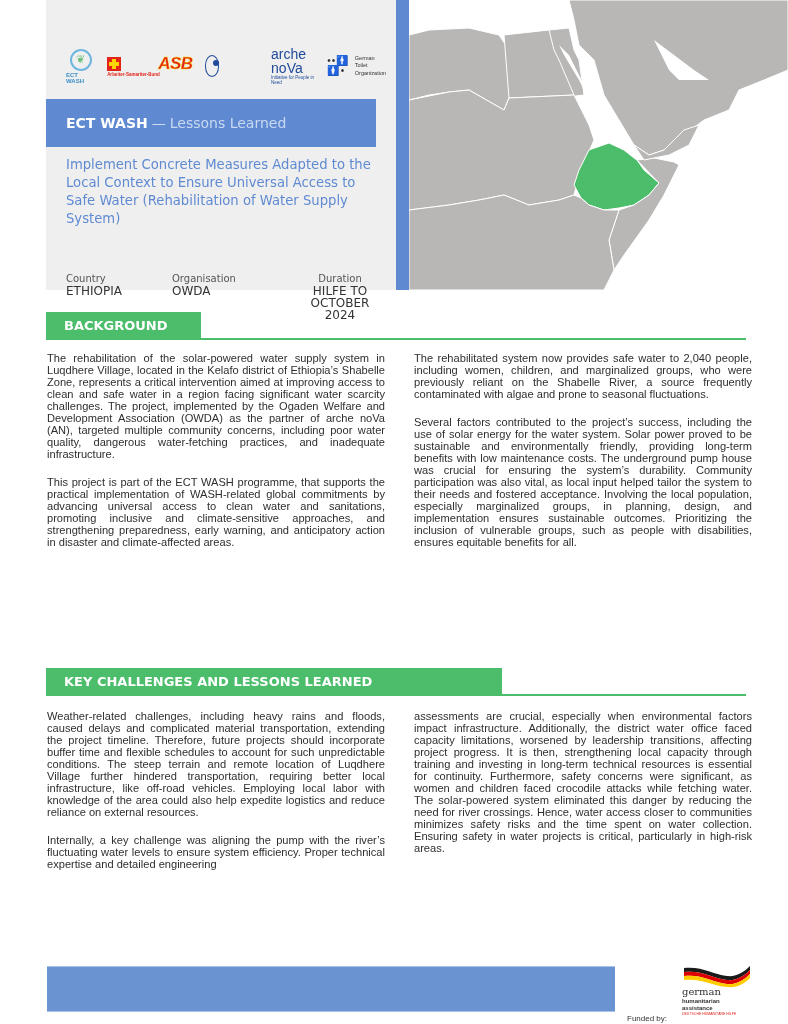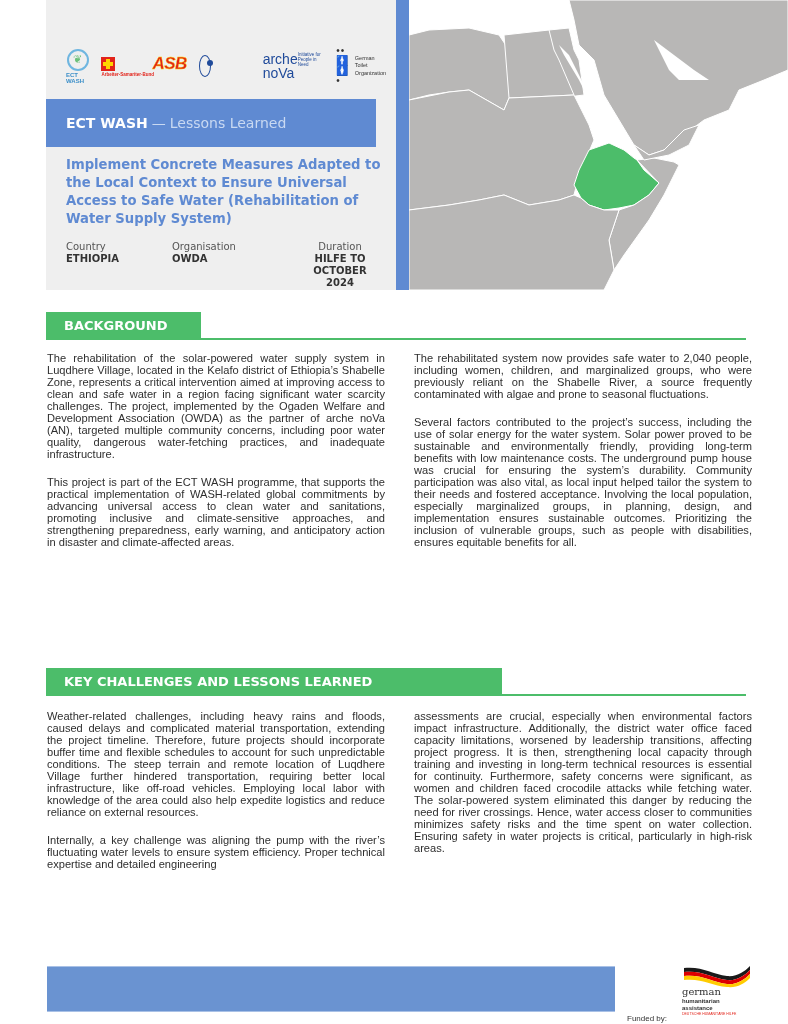--- a/index.html
+++ b/index.html
@@ -39,44 +39,44 @@
     .logo-asb .cross { width: 14px; height: 14px; background: #e2231a; position: relative; }
     .logo-asb .cross::before { content: ""; position: absolute; left: 5px; top: 2px; width: 4px; height: 10px; background: #ffd500; }
     .logo-asb .cross::after { content: ""; position: absolute; left: 2px; top: 5px; width: 10px; height: 4px; background: #ffd500; }
     .logo-asb .word { font-size: 17px; font-weight: bold; font-style: italic; color: #e2231a; line-height: 1; letter-spacing: -0.5px; margin-left: 37px; -webkit-text-stroke: 0.4px #ffd500; }
     .logo-asb .sub { font-size: 4.5px; color: #e2231a; font-weight: bold; }
     .logo-arche { gap: 4px; }
     .logo-arche .circle {
       width: 22px; height: 22px; border-radius: 50%; border: 1.5px solid #1f4a9a; position: relative;
     }
     .logo-arche .circle::after { content: ""; position: absolute; left: 7px; top: 4px; width: 6px; height: 6px; border-radius: 50%; background: #1f4a9a; }
-    .logo-arche .text { display: flex; flex-direction: row; margin-left: 48px; }
+    .logo-arche .text { display: flex; flex-direction: column; margin-left: 48px; }
     .logo-arche .name { font-size: 14px; color: #1f4a9a; line-height: 1; }
     .logo-arche .tag { font-size: 4.5px; color: #1f4a9a; }
     .logo-gto { gap: 5px; }
     .logo-gto .icon { font-size: 10px; color: #333; letter-spacing: 1px; line-height: 1; }
     .logo-gto .text { font-size: 5.5px; color: #333; line-height: 1.35; }
 
     .title-band {
       position: absolute; left: 46px; top: 99px; width: 330px; height: 48px;
       background: #5f8ad2; display: flex; align-items: center; padding-left: 20px;
       font-family: "DejaVu Sans", sans-serif; font-size: 14px;
     }
     .title-band .strong { color: #ffffff; font-weight: bold; }
     .title-band .light { color: #c9d9f2; margin-left: 4px; }
 
     .doc-title {
       position: absolute; left: 66px; top: 156px; width: 320px;
-      font-family: "DejaVu Sans", sans-serif; font-weight: bold; font-size: 13.2px; line-height: 18px;
+      font-family: "DejaVu Sans", sans-serif; font-weight: normal; font-size: 13.2px; line-height: 18px;
       color: #5f8ad2;
     }
 
     .meta { position: absolute; top: 240px; font-family: "DejaVu Sans", sans-serif; }
-    .meta .label { font-size: 10px; color: #555; line-height: 13px; }
-    .meta .value { font-size: 10px; color: #333; font-weight: bold; line-height: 12px; }
+    .meta .label { font-size: 10px; color: #555; line-height: 13px; margin-top: 32px; }
+    .meta .value { font-size: 12px; color: #333; font-weight: normal; line-height: 12px; }
     .meta-country { left: 66px; }
     .meta-org { left: 172px; }
     .meta-duration { left: 290px; width: 100px; text-align: center; }
 
     
     .section-header { position: absolute; left: 46px; width: 700px; height: 28px; }
     .section-header .tab {
       position: absolute; left: 0; top: 0; height: 27px; background: #4cbd6a;
       color: #ffffff; font-family: "DejaVu Sans", sans-serif; font-weight: bold; font-size: 13px;
       display: flex; align-items: center; padding: 0 18px;

